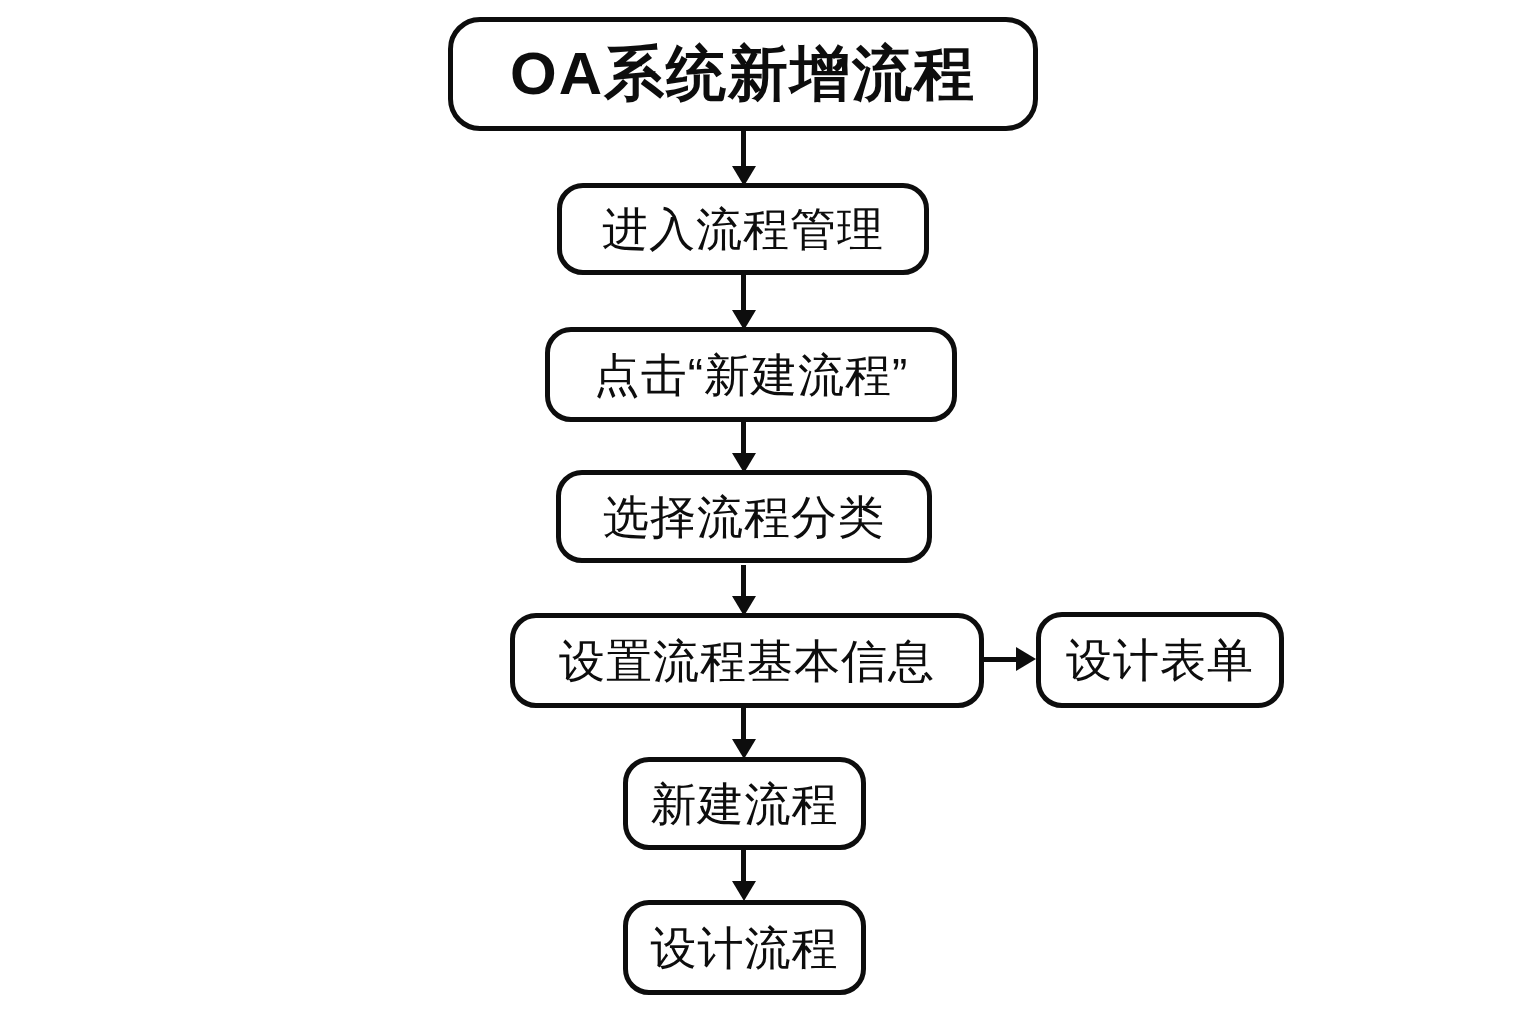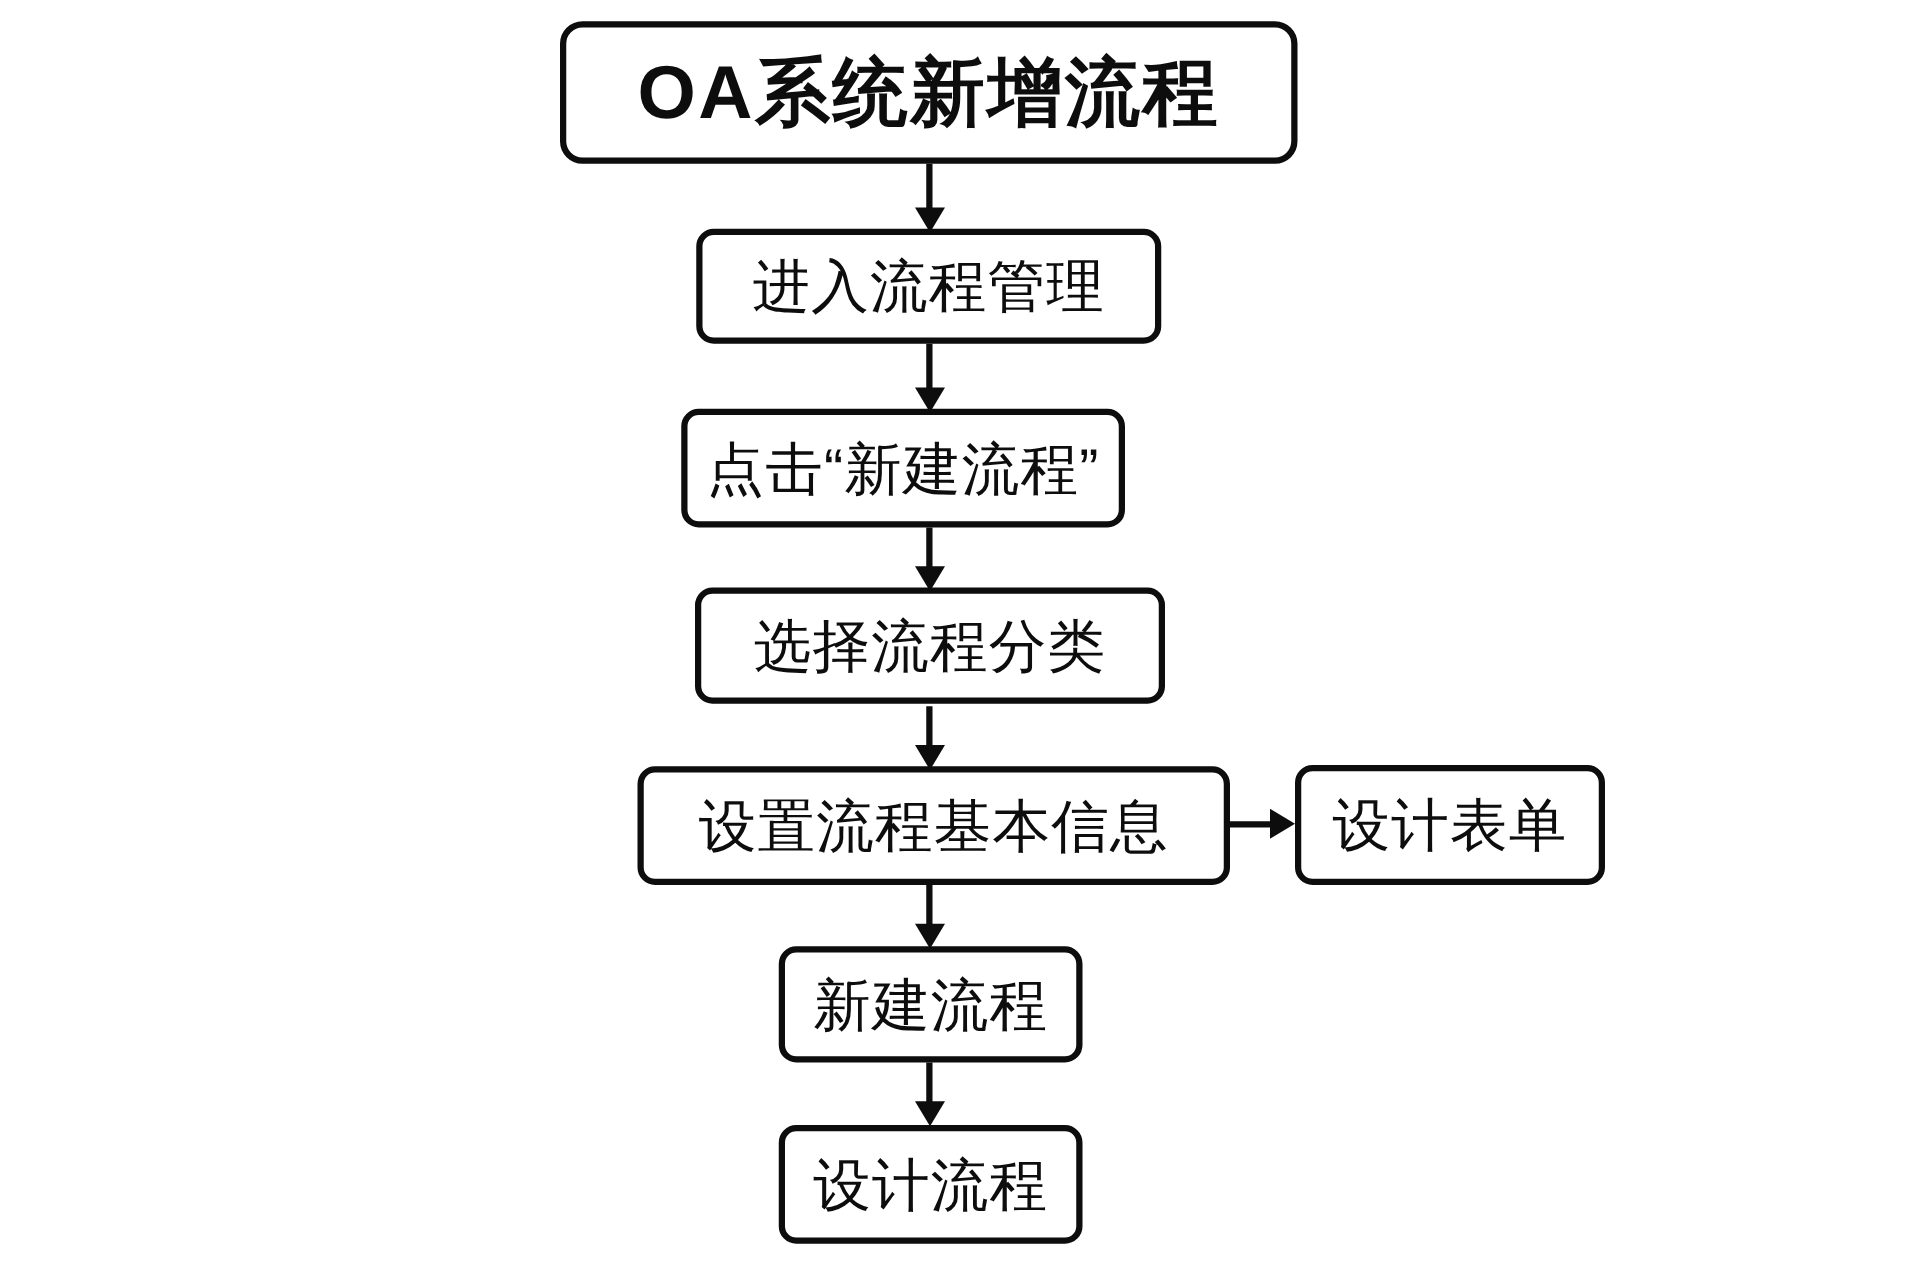--- a/index.html
+++ b/index.html
@@ -12,34 +12,34 @@
     width: 1536px;
     height: 1024px;
     background: #ffffff;
     overflow: hidden;
     font-family: "Liberation Sans", "DejaVu Sans", sans-serif;
   }
   .node {
     position: absolute;
     box-sizing: border-box;
     border: 5px solid #0d0d0d;
-    border-radius: 14px;
+    border-radius: 26px;
     background: #ffffff;
     display: flex;
     align-items: center;
     justify-content: center;
     color: #0d0d0d;
     line-height: 1;
     white-space: nowrap;
     letter-spacing: 1px;
   }
   .node-title {
     font-size: 60px;
     font-weight: 700;
-    border-radius: 18px;
+    border-radius: 32px;
     letter-spacing: 2px;
   }
   .node-step {
     font-size: 46px;
     font-weight: 400;
   }
   .edge {
     position: absolute;
   }
   .edge-line-v {
@@ -110,21 +110,21 @@
   </div>
 
   <div class="node node-title" style="left:448px; top:17px; width:590px; height:114px;">
     <span>OA系统新增流程</span>
   </div>
 
   <div class="node node-step" style="left:557px; top:183px; width:372px; height:92px;">
     <span>进入流程管理</span>
   </div>
 
-  <div class="node node-step" style="left:545px; top:327px; width:355px; height:95px;">
+  <div class="node node-step" style="left:545px; top:327px; width:412px; height:95px;">
     <span>点击“新建流程”</span>
   </div>
 
   <div class="node node-step" style="left:556px; top:470px; width:376px; height:93px;">
     <span>选择流程分类</span>
   </div>
 
   <div class="node node-step" style="left:1036px; top:612px; width:248px; height:96px;">
     <span>设计表单</span>
   </div>

